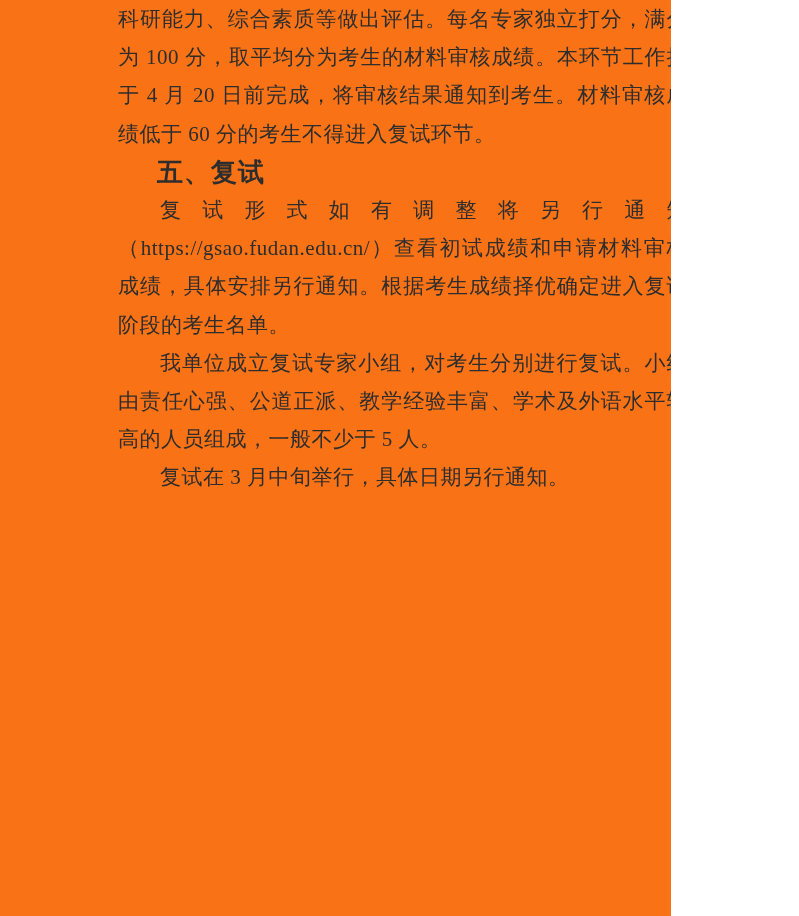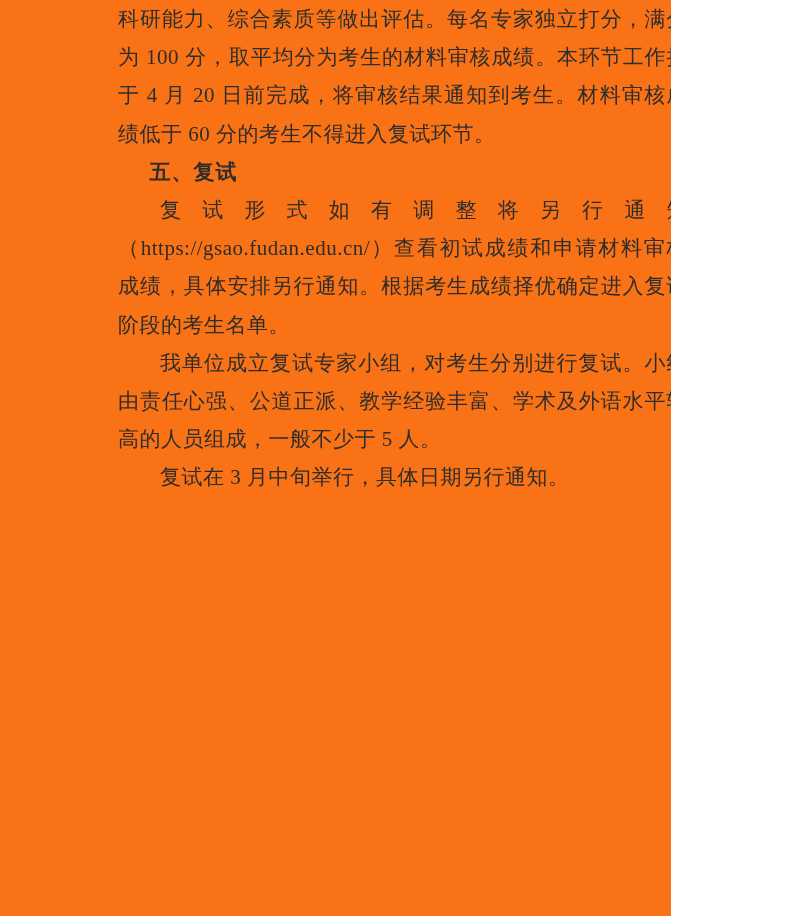--- a/index.html
+++ b/index.html
@@ -34,21 +34,21 @@
   p.body-indent {
     text-indent: 2em;
   }
   p.body-noindent {
     text-indent: 0;
   }
   p.heading {
     text-indent: 1.5em;
     font-weight: bold;
     font-family: "Liberation Sans", "DejaVu Sans", sans-serif;
-    font-size: 21px;
+    font-size: 26px;
     letter-spacing: 1px;
   }
 </style>
 </head>
 <body>
 
 <div class="page">
   <div class="content">
     <p class="body-noindent">科研能力、综合素质等做出评估。每名专家独立打分，满分为 100 分，取平均分为考生的材料审核成绩。本环节工作拟于 4 月 20 日前完成，将审核结果通知到考生。材料审核成绩低于 60 分的考生不得进入复试环节。</p>
     <p class="heading">五、复试</p>

